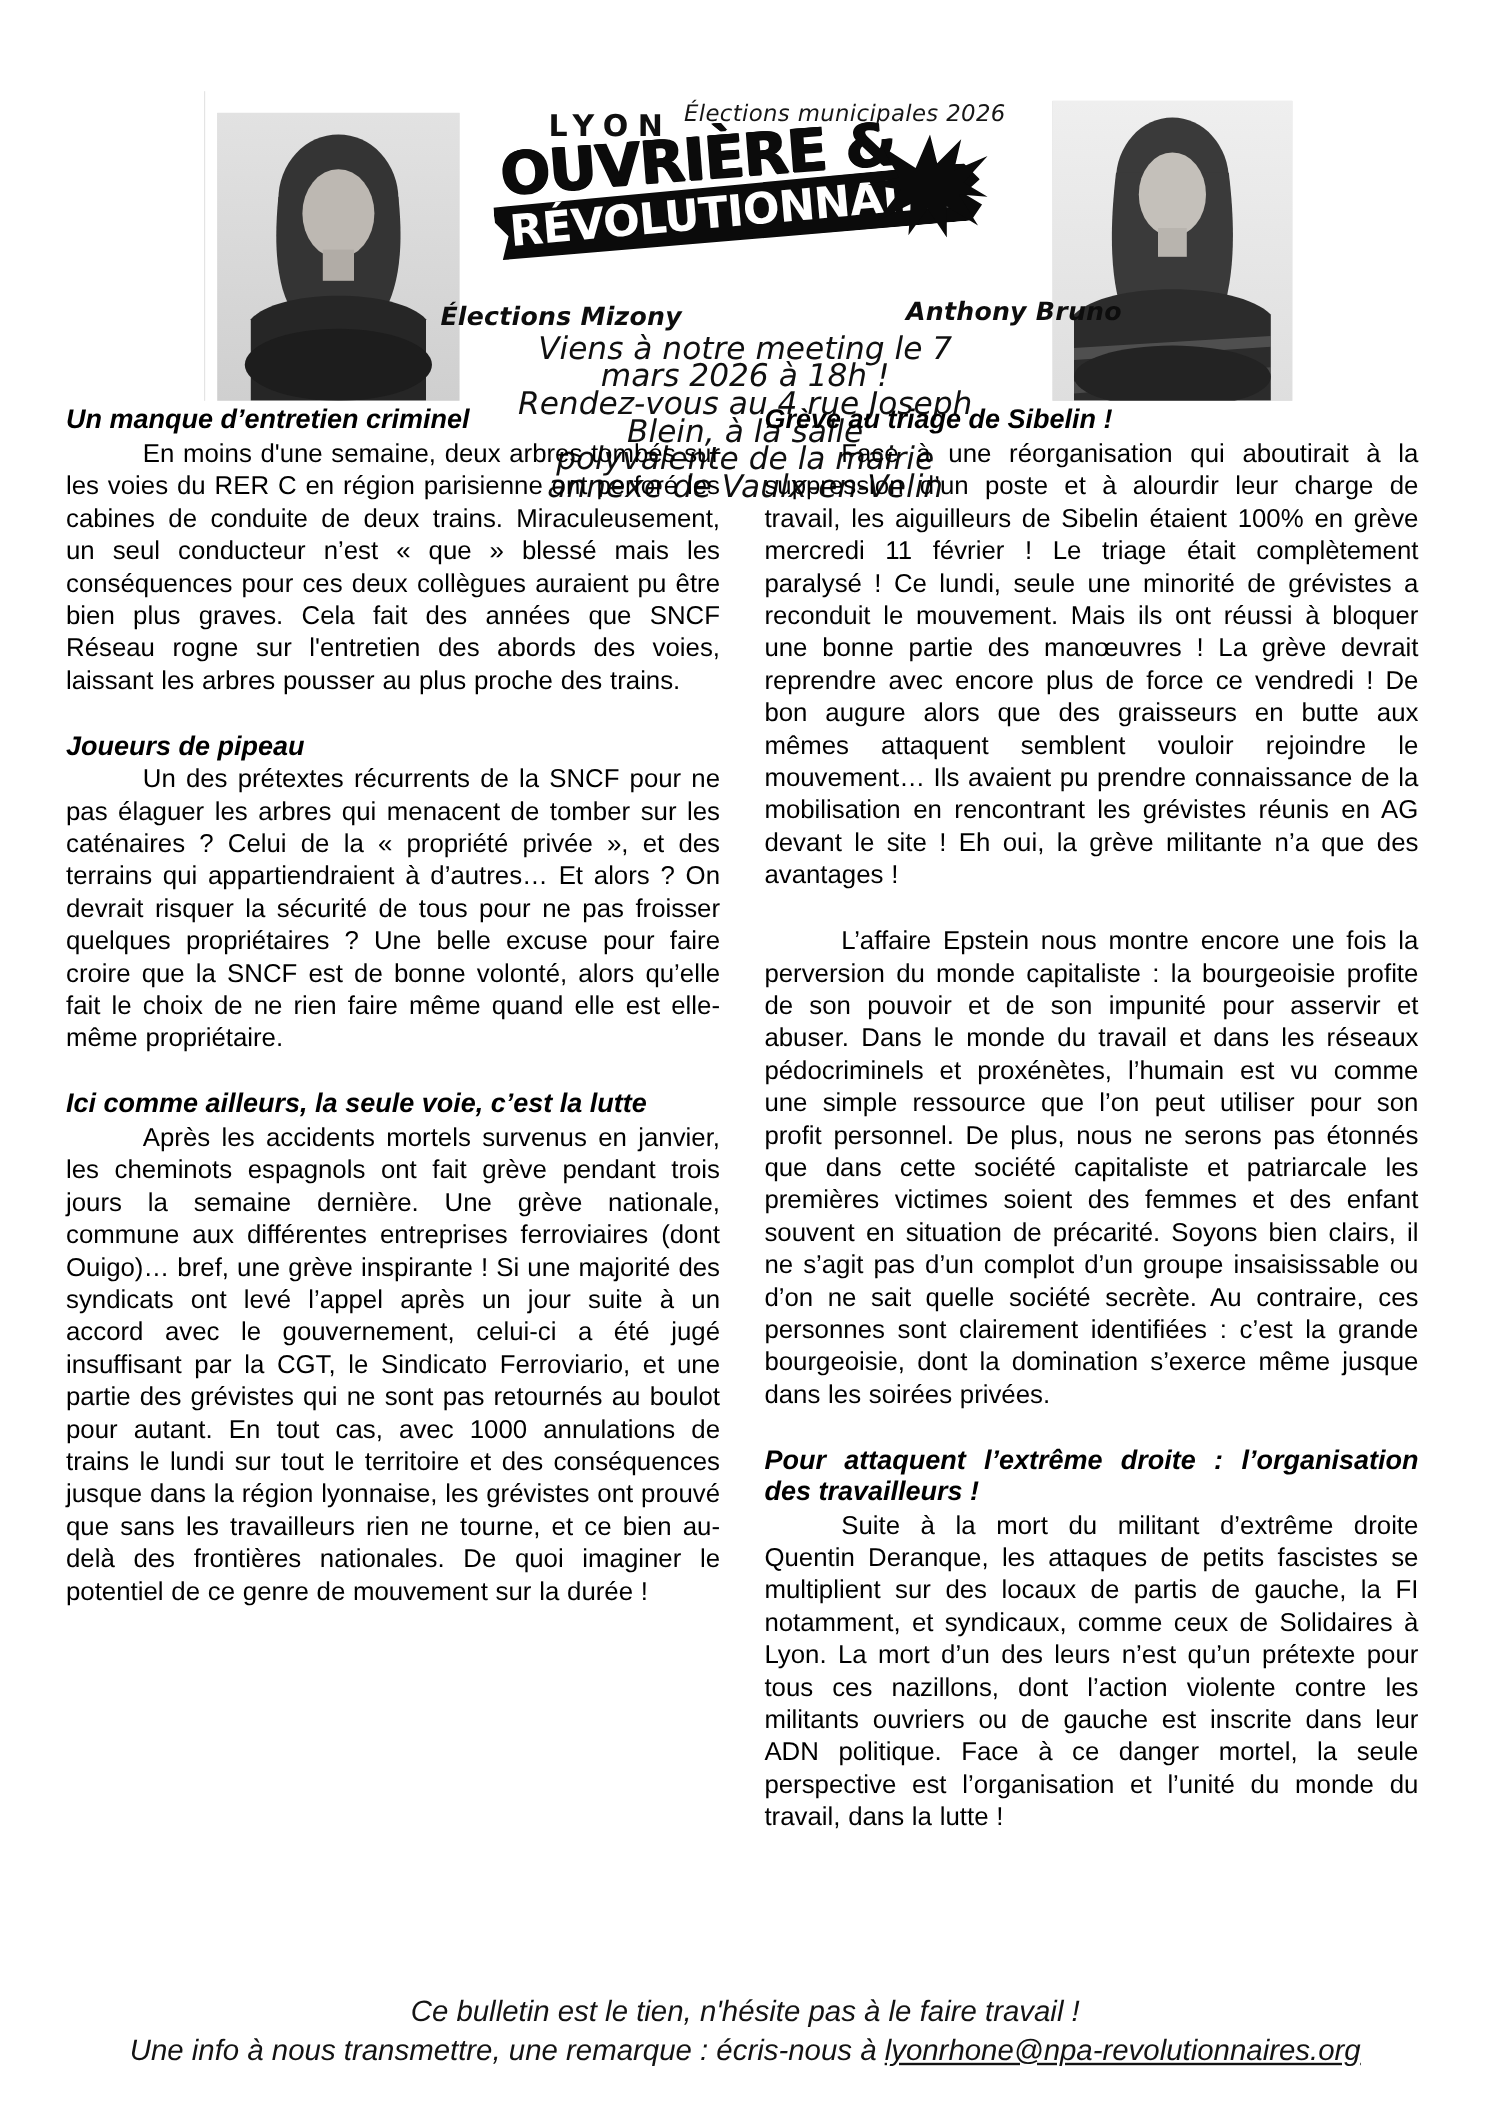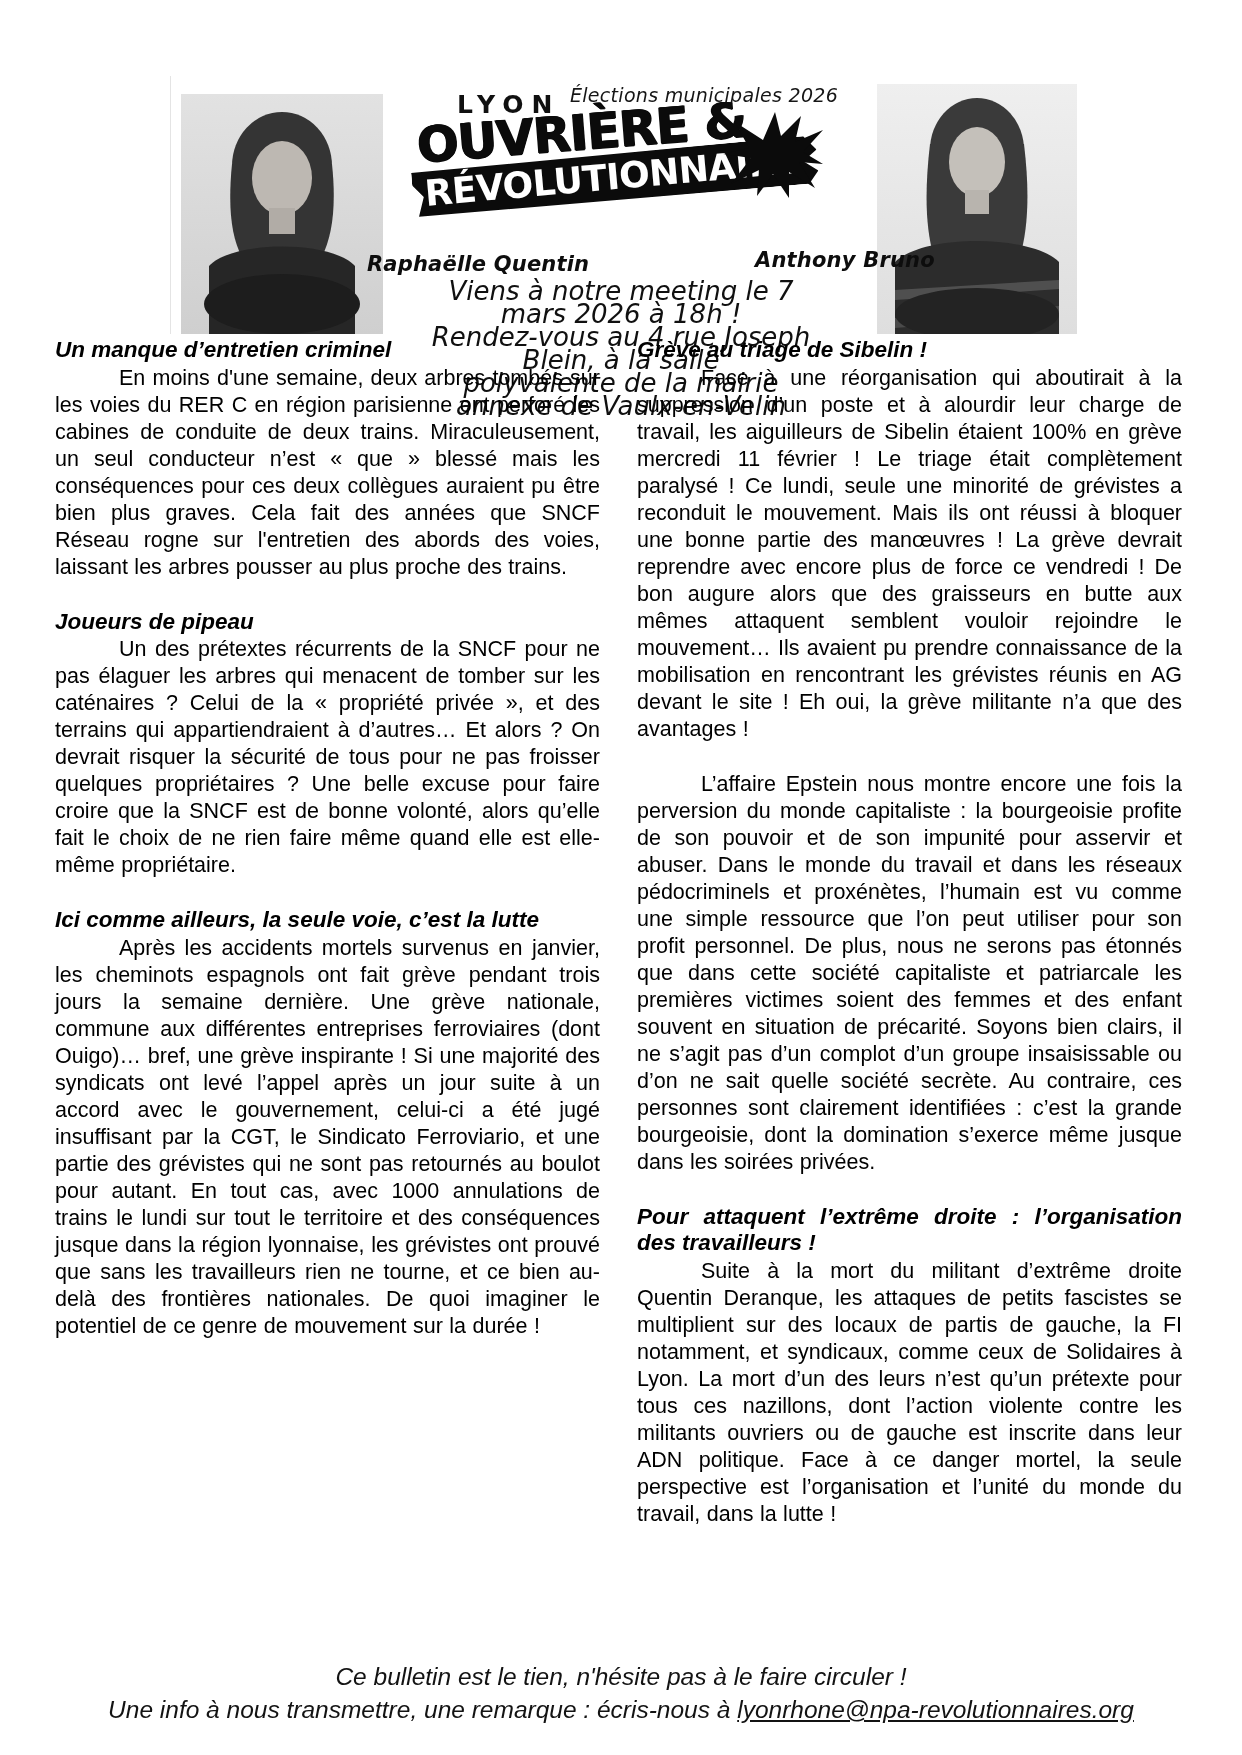--- a/index.html
+++ b/index.html
@@ -122,21 +122,21 @@
 
     <svg class="starburst" viewBox="0 0 100 86">
       <polygon fill="#0b0b0b" points="52,0 58,24 78,4 72,30 100,18 80,40 100,52 76,50 92,76 66,60 66,86 50,62 34,84 36,58 8,72 28,46 0,42 26,36 12,10 40,28"></polygon>
     </svg>
 
     <div class="logo">
       <div class="logo-line1">OUVRIÈRE &amp;</div>
       <div class="logo-banner">RÉVOLUTIONNAIRE</div>
     </div>
 
-    <div class="name name-left">Raphaëlle Quentin</div>
+    <div class="name name-left">Élections Mizony</div>
     <div class="name name-right">Anthony Bruno</div>
 
     <div class="meeting">
       <div>Viens à notre meeting le 7 mars 2026 à 18h !</div>
       <div>Rendez-vous au 4 rue Joseph Blein, à la salle</div>
       <div>polyvalente de la mairie annexe de Vaulx-en-Velin</div>
     </div>
   </header>
 
   <main class="columns">
@@ -163,19 +163,19 @@
           <p class="art-para">L’affaire Epstein nous montre encore une fois la perversion du monde capitaliste : la bourgeoisie profite de son pouvoir et de son impunité pour asservir et abuser. Dans le monde du travail et dans les réseaux pédocriminels et proxénètes, l’humain est vu comme une simple ressource que l’on peut utiliser pour son profit personnel.  De plus, nous ne serons pas étonnés que dans cette société capitaliste et patriarcale les premières victimes soient des femmes et des enfant souvent en situation de précarité. Soyons bien clairs, il ne s’agit pas d’un complot d’un groupe insaisissable ou d’on ne sait quelle société secrète. Au contraire, ces personnes sont clairement identifiées : c’est la grande bourgeoisie, dont la domination s’exerce même jusque dans les soirées privées.</p>
         </article>
         <article class="article">
           <h2 class="art-heading">Pour attaquent l’extrême droite : l’organisation des travailleurs !</h2>
           <p class="art-para">Suite à la mort du militant d’extrême droite Quentin Deranque, les attaques de petits fascistes se multiplient sur des locaux de partis de gauche, la FI notamment, et syndicaux, comme ceux de Solidaires à Lyon. La mort d’un des leurs n’est qu’un prétexte pour tous ces nazillons, dont l’action violente contre les militants ouvriers ou de gauche est inscrite dans leur ADN politique. Face à ce danger mortel, la seule perspective est l’organisation et l’unité du monde du travail, dans la lutte !</p>
         </article>
       </section>
   </main>
 
   <footer class="footer">
-    <div>Ce bulletin est le tien, n'hésite pas à le faire circuler !</div>
+    <div>Ce bulletin est le tien, n'hésite pas à le faire travail !</div>
     <div>
       <span>Une info à nous transmettre, une remarque : écris-nous à </span><a class="email-link">lyonrhone@npa-revolutionnaires.org</a>
     </div>
   </footer>
 
 </div>
 
 </body></html>

